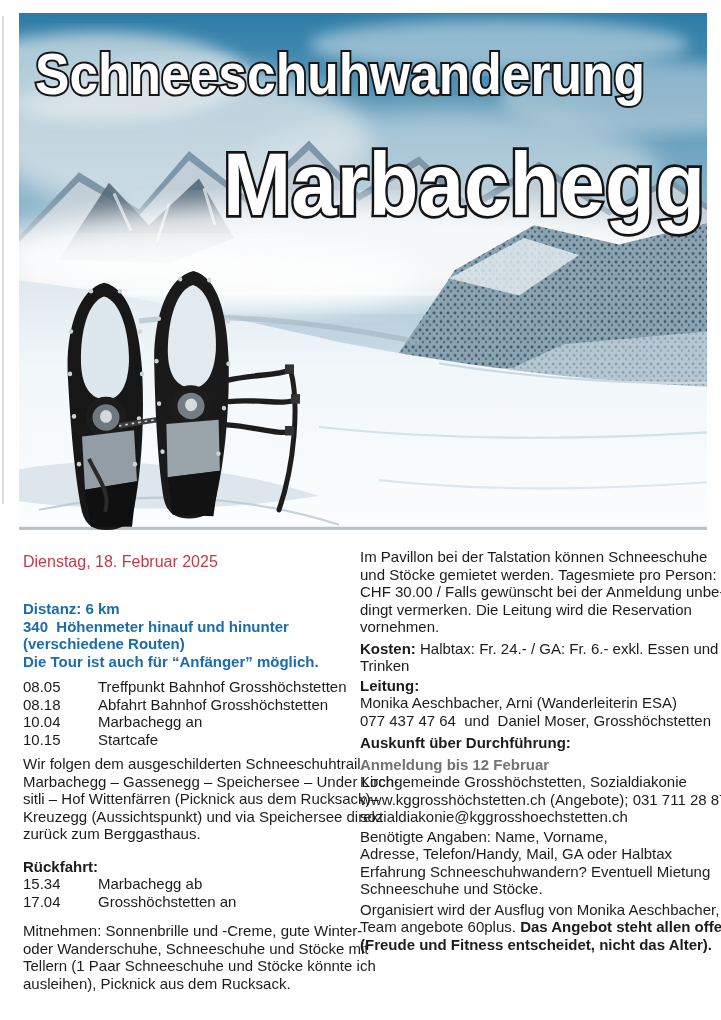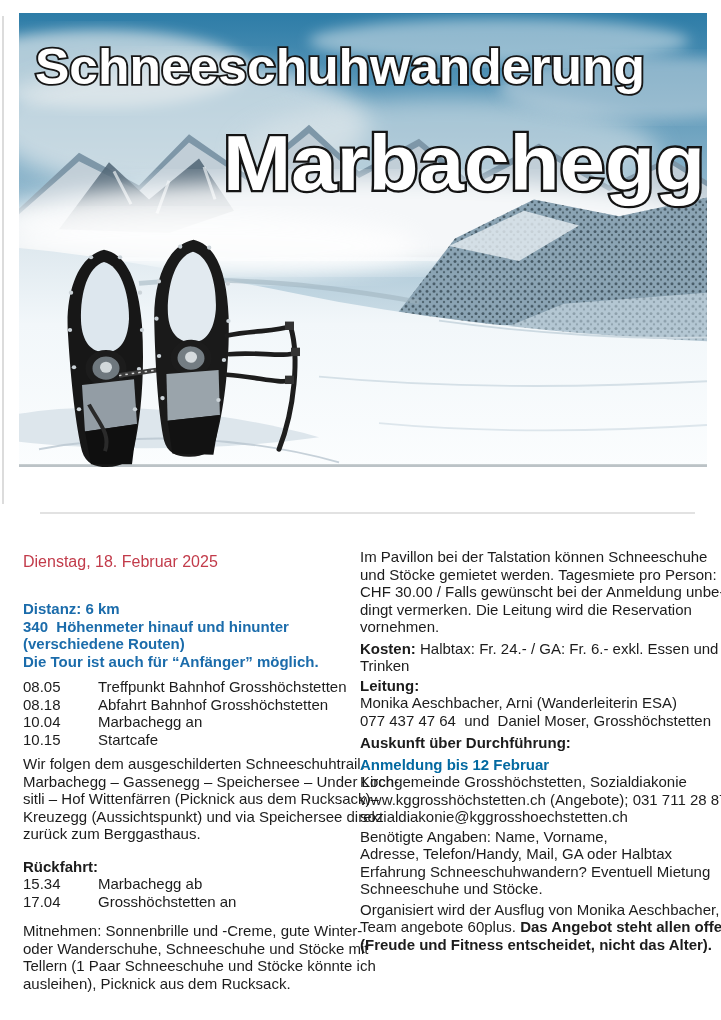--- a/index.html
+++ b/index.html
@@ -1,32 +1,32 @@
 <!DOCTYPE html>
 <html><head>
 <meta charset="utf-8">
 <style>
   html,body{margin:0;padding:0;}
   body{
     width:721px;height:1020px;background:#ffffff;
     font-family:"Liberation Sans",sans-serif;color:#1c1c1c;
     position:relative;overflow:hidden;
   }
-  .hero{position:absolute;left:19px;top:13px;width:688px;height:454px;}
+  .hero{position:absolute;left:19px;top:13px;width:688px;height:517px;}
   .hero svg{display:block;width:100%;height:100%;}
   .scan-line-v{position:absolute;left:2px;top:16px;width:2px;height:488px;background:#c9c9c9;opacity:.65;}
   .scan-line-h{position:absolute;left:40px;top:512px;width:655px;height:2px;background:#e2e2e2;}
   .col{position:absolute;top:548px;font-size:15px;line-height:17.5px;}
   .col-left{left:23px;width:334px;}
   .col-right{left:360px;width:350px;}
   .line{white-space:pre;}
   .date{color:#c23b4a;font-weight:normal;font-size:16px;line-height:28px;margin:0 0 24px 0;white-space:pre;}
   .blue{color:#1b6cab;font-weight:bold;}
   .b{font-weight:bold;}
-  .red{color:#0369a1;font-weight:bold;}
+  .red{color:#737373;font-weight:bold;}
   .mb2{margin-bottom:2px;} .mb3{margin-bottom:3px;} .mb4{margin-bottom:4px;}
   .mb5{margin-bottom:5px;} .mb7{margin-bottom:7px;} .mb8{margin-bottom:8px;}
   .mb12{margin-bottom:12px;margin-top:15px;}
   .sched-row{display:flex;white-space:pre;gap:11px;}
   .sched-time{flex:0 0 64px;width:64px;}
 </style>
 </head>
 <body>
 
 <div class="scan-line-v"></div>

